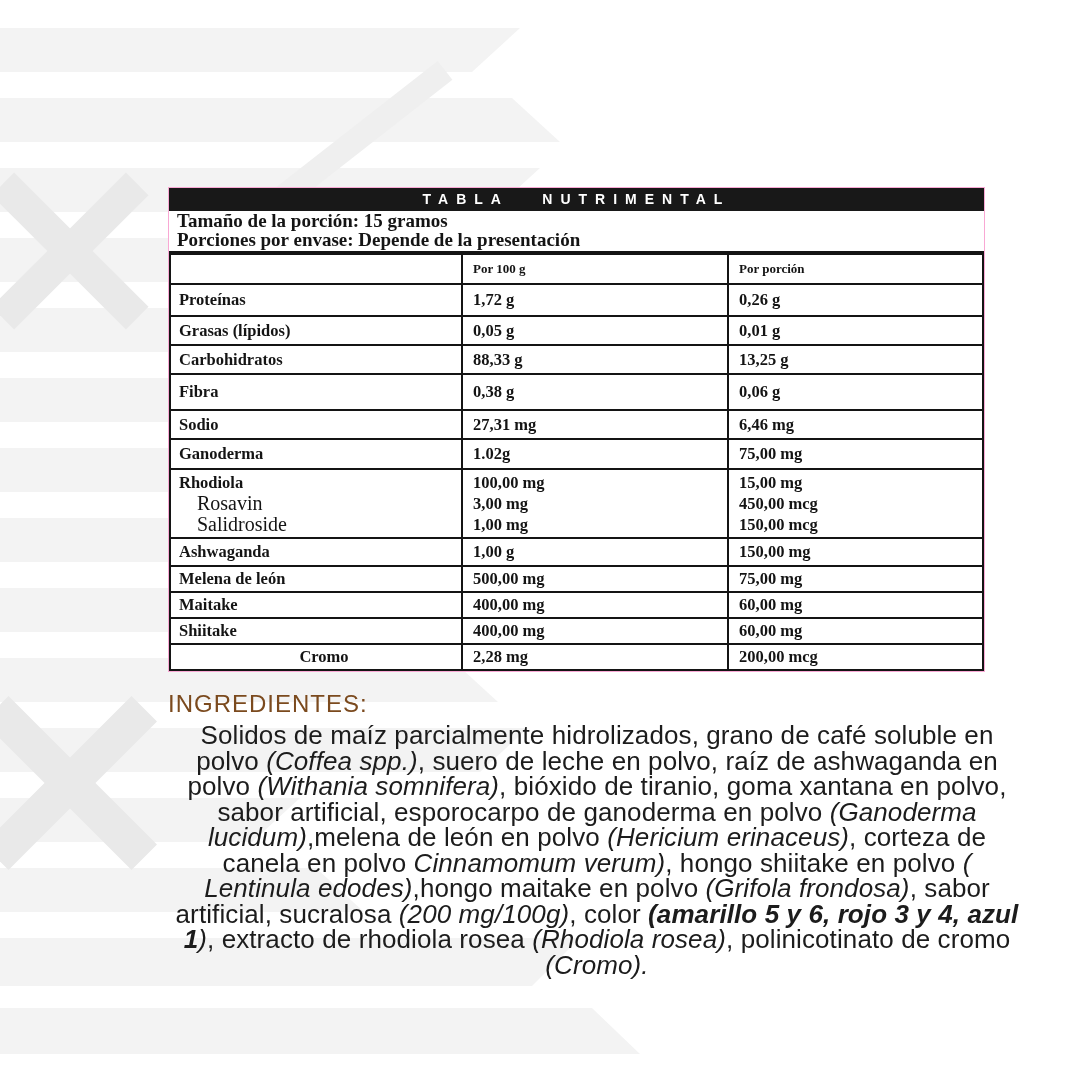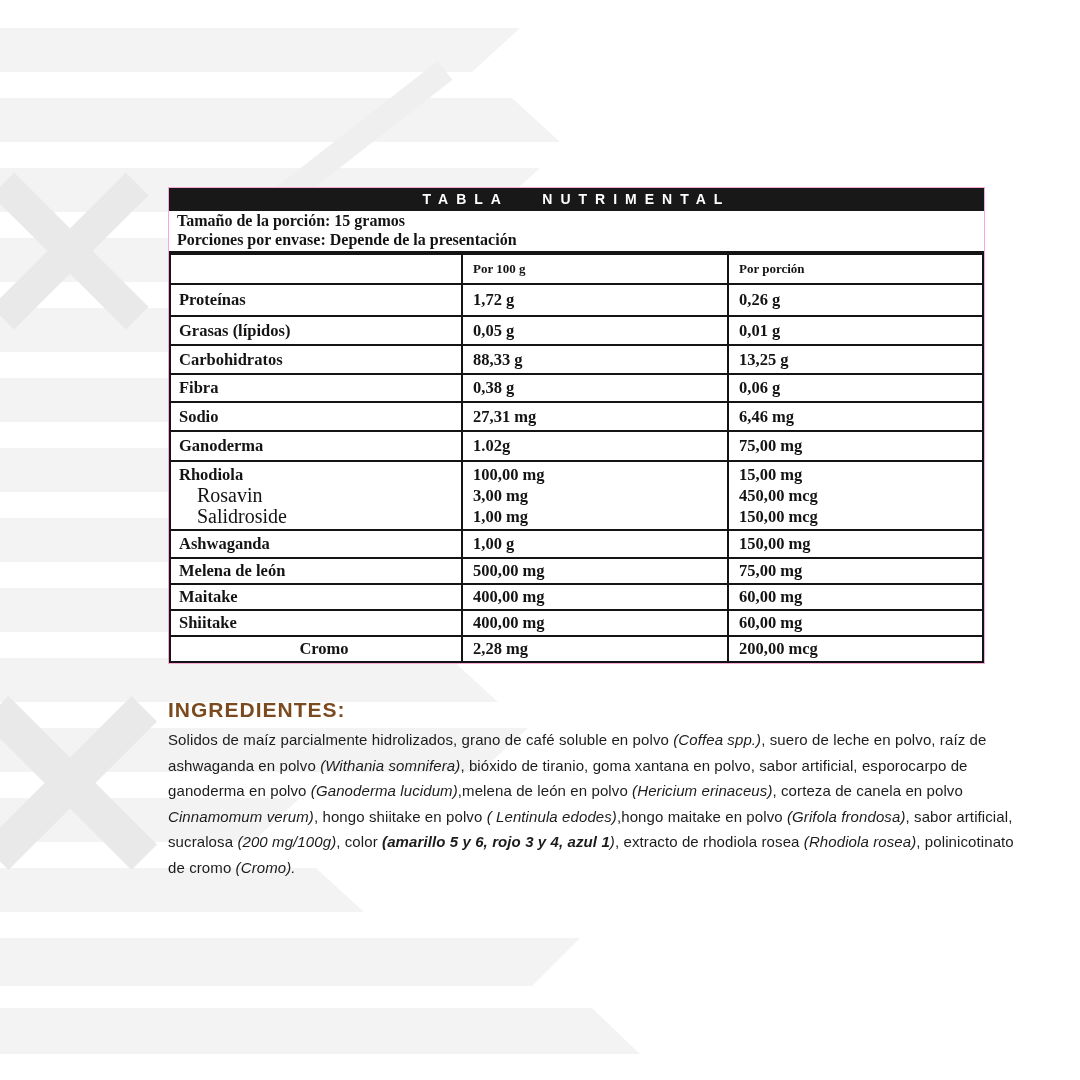--- a/index.html
+++ b/index.html
@@ -23,21 +23,21 @@
   }
   .title-bar{
     background:#181818;color:#ffffff;text-align:center;
     font-family:"Liberation Sans",sans-serif;font-weight:bold;
     font-size:14px;letter-spacing:8px;word-spacing:22px;
     padding:3px 0 4px 0;
   }
   .serving{
     border-bottom:2px solid #141414;
     font-family:"Liberation Serif",serif;font-weight:bold;
-    font-size:16px;line-height:18.5px;padding:1px 6px 2px 8px;
+    font-size:19px;line-height:18.5px;padding:1px 6px 2px 8px;
   }
   table.grid{
     border-collapse:collapse;width:100%;
     font-family:"Liberation Serif",serif;font-weight:bold;color:#141414;
     table-layout:fixed;
   }
   table.grid td{
     border:2px solid #141414;vertical-align:middle;
     padding:2px 4px 2px 10px;font-size:16.5px;box-sizing:border-box;
   }
@@ -46,26 +46,26 @@
   table.grid td.c3{width:auto;}
   table.grid tr.hdr td{height:30px;font-size:13px;}
   .sub-label{font-weight:normal;padding-left:18px;font-size:20px;line-height:21px;}
   .main-line{line-height:21px;}
   .val-line{line-height:21px;}
   td.indent{padding-left:20px !important;text-align:center;}
 
   
   .ingredients{position:absolute;left:168px;top:686px;width:858px;z-index:2;}
   .ing-heading{
-    font-family:"Liberation Sans",sans-serif;font-weight:bold;
-    font-size:21px;letter-spacing:1px;margin:12px 0 5px 0;
+    font-family:"Liberation Sans",sans-serif;font-weight:normal;
+    font-size:24px;letter-spacing:1px;margin:4px 0 5px 0;
   }
   .ing-text{
-    font-family:"Liberation Sans",sans-serif;font-size:15px;
-    line-height:25.5px;color:#1c1c1c;margin:0;letter-spacing:0.1px;
+    font-family:"Liberation Sans",sans-serif;font-size:26px;
+    line-height:25.5px;color:#1c1c1c;margin:0;letter-spacing:0.1px;text-align:center;
   }
   .ing-text .seg-i{font-style:italic;}
   .ing-text .seg-bi{font-style:italic;font-weight:bold;}
 </style>
 </head>
 <body>
 
 <div class="wm" id="wm">
     <div class="wm-bar cutR" style="top: 28px; height: 44px; width: 520px;"></div>
     <div class="wm-bar cutL" style="top: 98px; height: 44px; width: 560px;"></div>
@@ -110,21 +110,21 @@
         <tr style="height: 29px;">
           <td class="c1">Grasas (lípidos)</td>
           <td class="c2">0,05 g</td>
           <td class="c3">0,01 g</td>
         </tr>
         <tr style="height: 29px;">
           <td class="c1">Carbohidratos</td>
           <td class="c2">88,33 g</td>
           <td class="c3">13,25 g</td>
         </tr>
-        <tr style="height: 28px;">
+        <tr style="height: 36px;">
           <td class="c1">Fibra</td>
           <td class="c2">0,38 g</td>
           <td class="c3">0,06 g</td>
         </tr>
         <tr style="height: 29px;">
           <td class="c1">Sodio</td>
           <td class="c2">27,31 mg</td>
           <td class="c3">6,46 mg</td>
         </tr>
         <tr style="height: 30px;">

